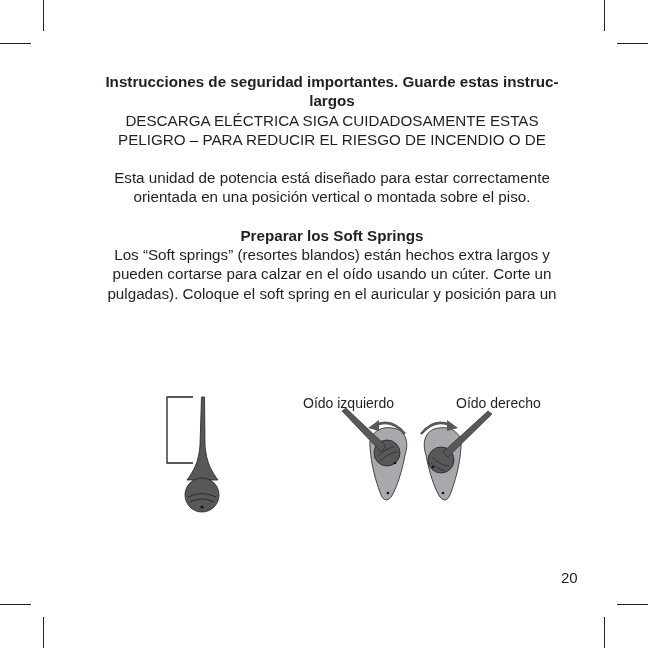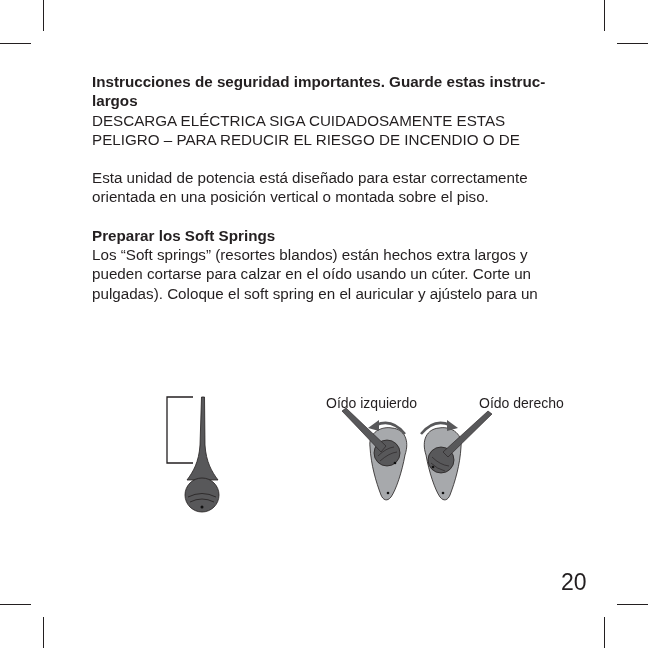--- a/index.html
+++ b/index.html
@@ -1,25 +1,25 @@
 <!DOCTYPE html>
 <html><head>
 <meta charset="utf-8">
 <style>
   html, body { margin:0; padding:0; }
   body { width:648px; height:648px; background:#ffffff; position:relative; overflow:hidden;
          font-family:"Liberation Sans", sans-serif; color:#231f20; }
   .crop { position:absolute; background:#231f20; }
   .content { position:absolute; left:92px; top:72px; width:480px; font-size:15.2px; line-height:19.3px; }
-  .content p { margin:0; }
+  .content p { margin:0;text-align:center; }
   .bold { font-weight:bold; }
   .gap { height:19px; }
   .fig { position:absolute; left:0; top:0; }
-  .label { position:absolute; font-size:14px; color:#231f20;margin-left:23px; }
-  .pagenum { position:absolute; left:561px; top:569px; font-size:23px; color:#231f20; }
+  .label { position:absolute; font-size:14px; color:#231f20; }
+  .pagenum { position:absolute; left:561px; top:569px; font-size:15px; color:#231f20; }
 </style>
 </head>
 <body>
 
 <div class="crop" style="left:43px;top:0;width:1px;height:31px;"></div>
 <div class="crop" style="left:0;top:43px;width:31px;height:1px;"></div>
 <div class="crop" style="left:604px;top:0;width:1px;height:31px;"></div>
 <div class="crop" style="left:617px;top:43px;width:31px;height:1px;"></div>
 <div class="crop" style="left:43px;top:617px;width:1px;height:31px;"></div>
 <div class="crop" style="left:0;top:604px;width:31px;height:1px;"></div>
@@ -31,21 +31,21 @@
   <p class="bold">largos</p>
   <p>DESCARGA ELÉCTRICA SIGA CUIDADOSAMENTE ESTAS</p>
   <p>PELIGRO – PARA REDUCIR EL RIESGO DE INCENDIO O DE</p>
   <div class="gap"></div>
   <p>Esta unidad de potencia está diseñado para estar correctamente</p>
   <p>orientada en una posición vertical o montada sobre el piso.</p>
   <div class="gap"></div>
   <p class="bold">Preparar los Soft Springs</p>
   <p>Los “Soft springs” (resortes blandos) están hechos extra largos y</p>
   <p>pueden cortarse para calzar en el oído usando un cúter. Corte un</p>
-  <p>pulgadas). Coloque el soft spring en el auricular y ajústelo para un</p>
+  <p>pulgadas). Coloque el soft spring en el auricular y posición para un</p>
 </div>
 
 <svg class="fig" width="648" height="648">
 
   <polyline points="193,397 167,397 167,463 193,463" fill="none" stroke="#231f20" stroke-width="1.3"></polyline>
 
   <path d="M201.5,397 L204.5,397 L205,445 C206,462 212,472 218,480 L187,480 C193,472 199,462 200,445 Z" fill="#58585a" stroke="#231f20" stroke-width="0.8"></path>
 
   <ellipse cx="202" cy="495" rx="17" ry="17" fill="#58585a" stroke="#231f20" stroke-width="0.8"></ellipse>
   <path d="M188,497 Q202,490 216,497" fill="none" stroke="#231f20" stroke-width="0.8"></path>

